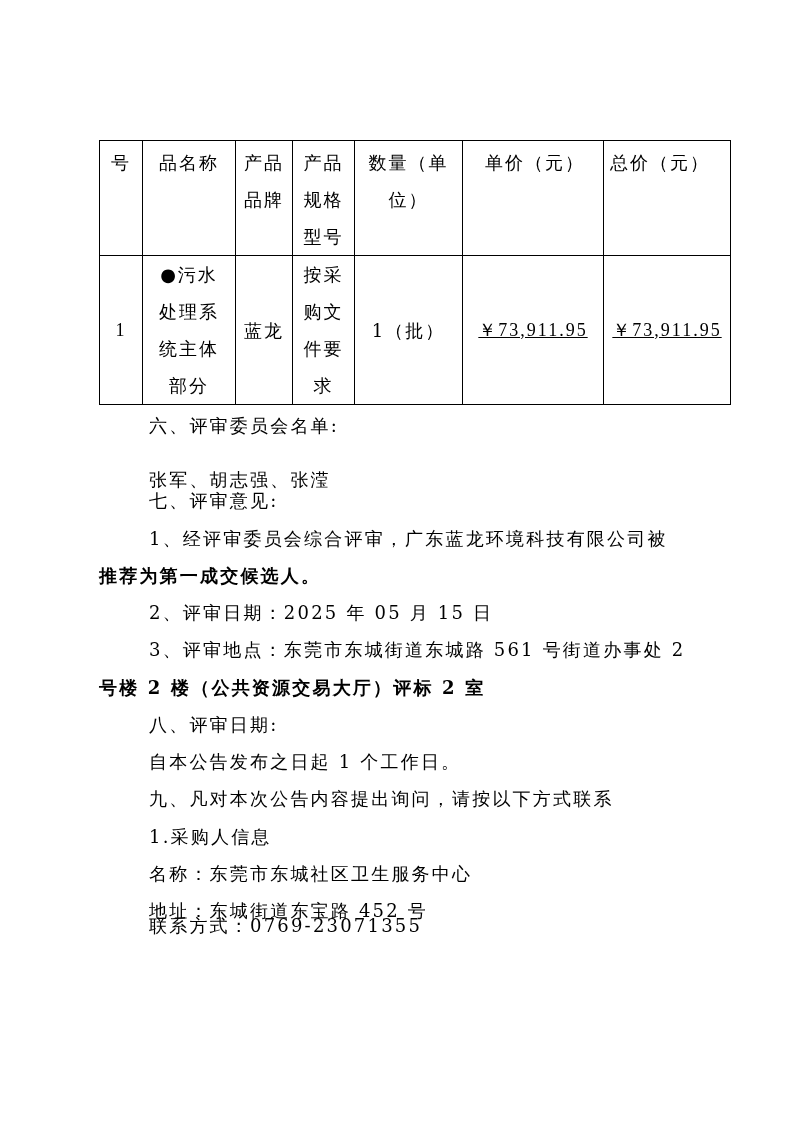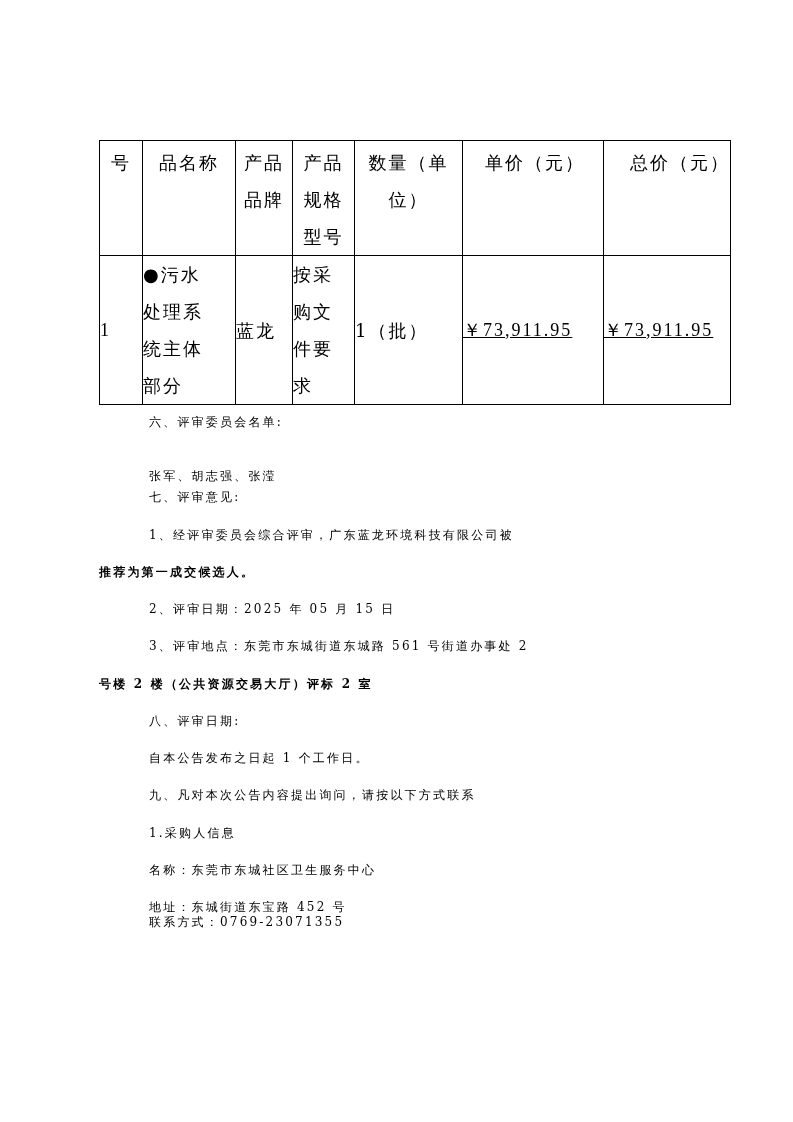--- a/index.html
+++ b/index.html
@@ -10,27 +10,27 @@
   }
   table.items {
     position: absolute; left: 99px; top: 140px;
     border-collapse: collapse; table-layout: fixed;
   }
   table.items td {
     border: 1.5px solid #000; vertical-align: top;
     padding: 0; font-size: 18px; line-height: 37px; letter-spacing: 2px;
   }
   table.items tr.hdr td { height: 111px; padding-top: 3px; }
-  table.items tr.row td { height: 146px; vertical-align: middle; text-align: left; }
+  table.items tr.row td { height: 146px; vertical-align: middle; text-align: center; }
   .c0 { width: 42px; } .c1 { width: 92px; } .c2 { width: 56px; } .c3 { width: 61px; }
-  .c4 { width: 107px; } .c5 { width: 118px; } .c6 { width: 120px; text-align: right; }
+  .c4 { width: 107px; } .c5 { width: 118px; } .c6 { width: 120px; }
   .center { text-align: center; }
   .num { font-family: "Liberation Serif", serif; font-size: 20px; letter-spacing: 0; }
   .price { font-family: "Liberation Serif", serif; font-size: 19px; letter-spacing: 0; white-space: nowrap; text-decoration: underline; }
-  .para { position: absolute; left: 149px; font-size: 12px; letter-spacing: 2.2px; white-space: nowrap; }
+  .para { position: absolute; left: 149px; font-size: 18px; letter-spacing: 2.2px; white-space: nowrap; }
   .para.full { left: 99px; font-weight: bold; }
 </style>
 </head>
 <body>
 
 <table class="items">
   <tbody>
       <tr class="hdr">
     <td class="c0 center">号</td>
     <td class="c1 center">品名称</td>

